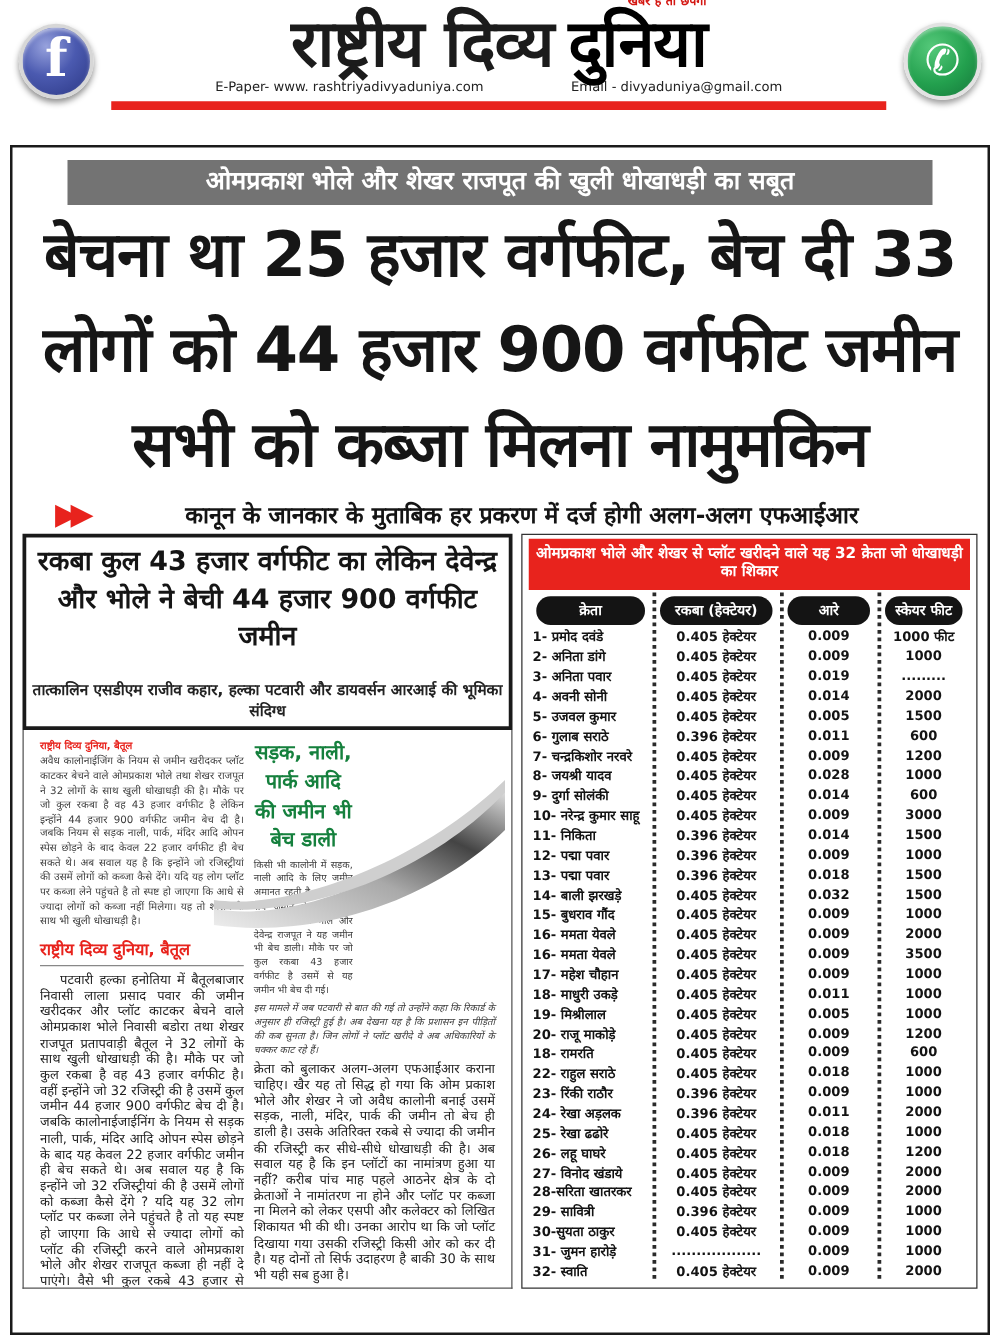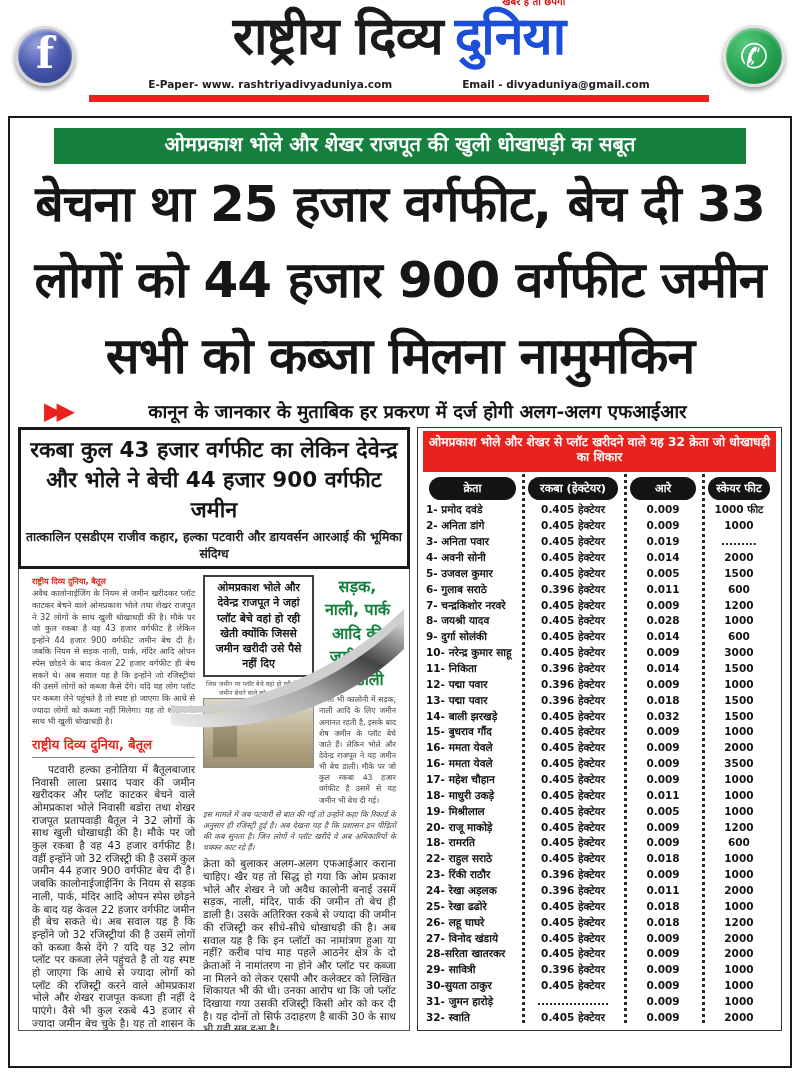--- a/index.html
+++ b/index.html
@@ -12,49 +12,49 @@
   .fb-icon { width:60px; height:60px; border-radius:50%; flex:0 0 auto;
     background:radial-gradient(circle at 35% 28%, #97a2dd 0%, #4b5ab0 45%, #2b3784 100%);
     border:3px solid #d7d7d7; box-shadow:0 3px 5px rgba(0,0,0,.45), inset 0 2px 3px rgba(255,255,255,.5);
     color:#fff; display:flex; align-items:center; justify-content:center;
     font:bold 42px "DejaVu Serif","Liberation Serif",serif; padding-bottom:6px; }
   .mast-center { display:flex; flex-direction:column; align-items:center; }
   .title-row { display:flex; align-items:baseline; gap:12px; line-height:1; }
   .t-black { font-size:52px; font-weight:900; color:#1b1b1b; letter-spacing:-1px; }
   .t-red-wrap { position:relative; display:inline-block; }
   .tagline { position:absolute; top:-13px; right:0; font-size:10px; font-weight:bold; color:#d41712; white-space:nowrap; }
-  .t-red { font-size:52px; font-weight:900; color:#1d4ed8; letter-spacing:-1px; }
-  .info-row { display:flex; gap:70px; margin-top:16px; font-size:10.5px; font-weight:bold; color:#222; }
+  .t-red { font-size:52px; font-weight:900; color:#000000; letter-spacing:-1px; }
+  .info-row { display:flex; gap:70px; margin-top:2px; font-size:10.5px; font-weight:normal; color:#222; }
   .red-bar { width:620px; height:7px; background:#e8231d; margin-top:5px; }
   .wa-icon { width:62px; height:62px; border-radius:50%; flex:0 0 auto;
     background:radial-gradient(circle at 35% 30%, #55c97a 0%, #23a04e 55%, #15763a 100%);
     border:3px solid #e2e2e2; box-shadow:0 3px 5px rgba(0,0,0,.4), inset 0 2px 3px rgba(255,255,255,.4);
     color:#fff; display:flex; align-items:center; justify-content:center; font-size:34px; }
 
   
   .frame { position:absolute; top:116px; left:8px; width:784px; height:952px;
     border:2px solid #1a1a1a; padding:8px 8px 6px; background:#fff; }
 
-  .banner { width:692px; margin:2px auto 2px; background:#15803d; color:#ffffff;
+  .banner { width:692px; margin:2px auto 2px; background:#737373; color:#ffffff;
     font-size:20px; font-weight:800; text-align:center; padding:4px 0 7px; line-height:1.25; }
 
   .mainhead { text-align:center; color:#161616; font-weight:900; }
   .mainhead .hline { font-size:50px; line-height:76px; letter-spacing:-1px; white-space:nowrap; }
 
   .subhead { display:flex; align-items:center; margin:4px 26px 4px; }
   .arrows { color:#e8231d; font-size:24px; letter-spacing:-6px; line-height:1; flex:0 0 auto; padding-right:10px; }
   .subhead-text { flex:1; text-align:center; font-size:18.5px; font-weight:800; color:#141414; }
 
   
   .content { display:flex; gap:7px; height:604px; margin-top:3px; }
   .left-col { width:392px; flex:0 0 auto; display:flex; flex-direction:column;align-items:center; }
 
   .head-box { border:3px solid #1a1a1a; padding:5px 4px 4px; }
   .head-box .hl { font-size:21.5px; font-weight:900; line-height:1.4; text-align:center; color:#151515; }
-  .head-box .sub { font-size:12.3px; font-weight:800; text-align:center; margin-top:3px; color:#222; }
+  .head-box .sub { font-size:12.3px; font-weight:800; text-align:center; margin-top:18px; color:#222; }
 
   .article-box { border:1.5px solid #555; border-top:none; height:500px; display:flex; gap:8px;
     padding:6px 13px 4px; overflow:hidden; position:relative; }
   .col1 { width:47%; }
   .col2 { width:53%; position:relative; }
 
   .micro-byline { font-size:8px; font-weight:bold; color:#e8231d; margin-bottom:2px; }
   .micro { font-size:8.2px; line-height:1.42; text-align:justify; color:#3d3d3d; }
   .dateline { margin-top:7px; font-size:13px; font-weight:800; color:#e8231d;
     padding-bottom:4px; border-bottom:1.5px solid #888; margin-bottom:5px; }
@@ -154,25 +154,20 @@
 
           <div class="col1">
             <div class="micro-byline">राष्ट्रीय दिव्य दुनिया, बैतूल</div>
             <div class="micro">अवैध कालोनाईजिंग के नियम से जमीन खरीदकर प्लॉट काटकर बेचने वाले ओमप्रकाश भोले तथा शेखर राजपूत ने 32 लोगों के साथ खुली धोखाधड़ी की है। मौके पर जो कुल रकबा है वह 43 हजार वर्गफीट है लेकिन इन्होंने 44 हजार 900 वर्गफीट जमीन बेच दी है। जबकि नियम से सड़क नाली, पार्क, मंदिर आदि ओपन स्पेस छोड़ने के बाद केवल 22 हजार वर्गफीट ही बेच सकते थे। अब सवाल यह है कि इन्होंने जो रजिस्ट्रीयां की उसमें लोगों को कब्जा कैसे देंगे। यदि यह लोग प्लॉट पर कब्जा लेने पहुंचते है तो स्पष्ट हो जाएगा कि आधे से ज्यादा लोगों को कब्जा नहीं मिलेगा। यह तो शासन के साथ भी खुली धोखाधड़ी है।</div>
             <div class="dateline">राष्ट्रीय दिव्य दुनिया, बैतूल</div>
             <div class="bodytext indent">पटवारी हल्का हनोतिया में बैतूलबाजार निवासी लाला प्रसाद पवार की जमीन खरीदकर और प्लॉट काटकर बेचने वाले ओमप्रकाश भोले निवासी बडोरा तथा शेखर राजपूत प्रतापवाड़ी बैतूल ने 32 लोगों के साथ खुली धोखाधड़ी की है। मौके पर जो कुल रकबा है वह 43 हजार वर्गफीट है। वहीं इन्होंने जो 32 रजिस्ट्री की है उसमें कुल जमीन 44 हजार 900 वर्गफीट बेच दी है। जबकि कालोनाईजाईनिंग के नियम से सड़क नाली, पार्क, मंदिर आदि ओपन स्पेस छोड़ने के बाद यह केवल 22 हजार वर्गफीट जमीन ही बेच सकते थे। अब सवाल यह है कि इन्होंने जो 32 रजिस्ट्रीयां की है उसमें लोगों को कब्जा कैसे देंगे ? यदि यह 32 लोग प्लॉट पर कब्जा लेने पहुंचते है तो यह स्पष्ट हो जाएगा कि आधे से ज्यादा लोगों को प्लॉट की रजिस्ट्री करने वाले ओमप्रकाश भोले और शेखर राजपूत कब्जा ही नहीं दे पाएंगे। वैसे भी कुल रकबे 43 हजार से ज्यादा जमीन बेच चुके है। यह तो शासन के साथ भी खुली धोखाधड़ी है। जो कालोनाईजिंग नियमों को जानते हैं उनका कहना है कि इस मामले में तो स्वयं प्रशासन को सामने आकर प्रत्येक</div>
           </div>
 
           <div class="col2">
             <div class="top-row">
-              <div class="qcol">
-                <div class="quote-box">ओमप्रकाश भोले और देवेन्द्र राजपूत ने जहां प्लॉट बेचे वहां हो रही खेती क्योंकि जिससे जमीन खरीदी उसे पैसे नहीं दिए</div>
-                <div class="photo-cap">जिस जमीन पर प्लॉट बेचे वहां हो रही है खेती, जमीन बेचने वाले को नहीं मिले पैसे</div>
-                <div class="photo"></div>
-              </div>
               <div class="scol">
                 <div class="side-head">सड़क, नाली, पार्क आदि की जमीन भी बेच डाली</div>
                 <div class="side-micro">किसी भी कालोनी में सड़क, नाली आदि के लिए जमीन अमानत रहती है, इसके बाद शेष जमीन के प्लॉट बेचे जाते हैं। लेकिन भोले और देवेन्द्र राजपूत ने यह जमीन भी बेच डाली। मौके पर जो कुल रकबा 43 हजार वर्गफीट है उसमें से यह जमीन भी बेच दी गई।</div>
               </div>
             </div>
             <div class="micro2">इस मामले में जब पटवारी से बात की गई तो उन्होंने कहा कि रिकार्ड के अनुसार ही रजिस्ट्री हुई है। अब देखना यह है कि प्रशासन इन पीड़ितों की कब सुनता है। जिन लोगों ने प्लॉट खरीदे वे अब अधिकारियों के चक्कर काट रहे हैं।</div>
 
             <svg class="curl" viewBox="0 0 235 122" aria-hidden="true">
               <defs>
                 <linearGradient id="curlg" x1="0" y1="1" x2="1" y2="0">

